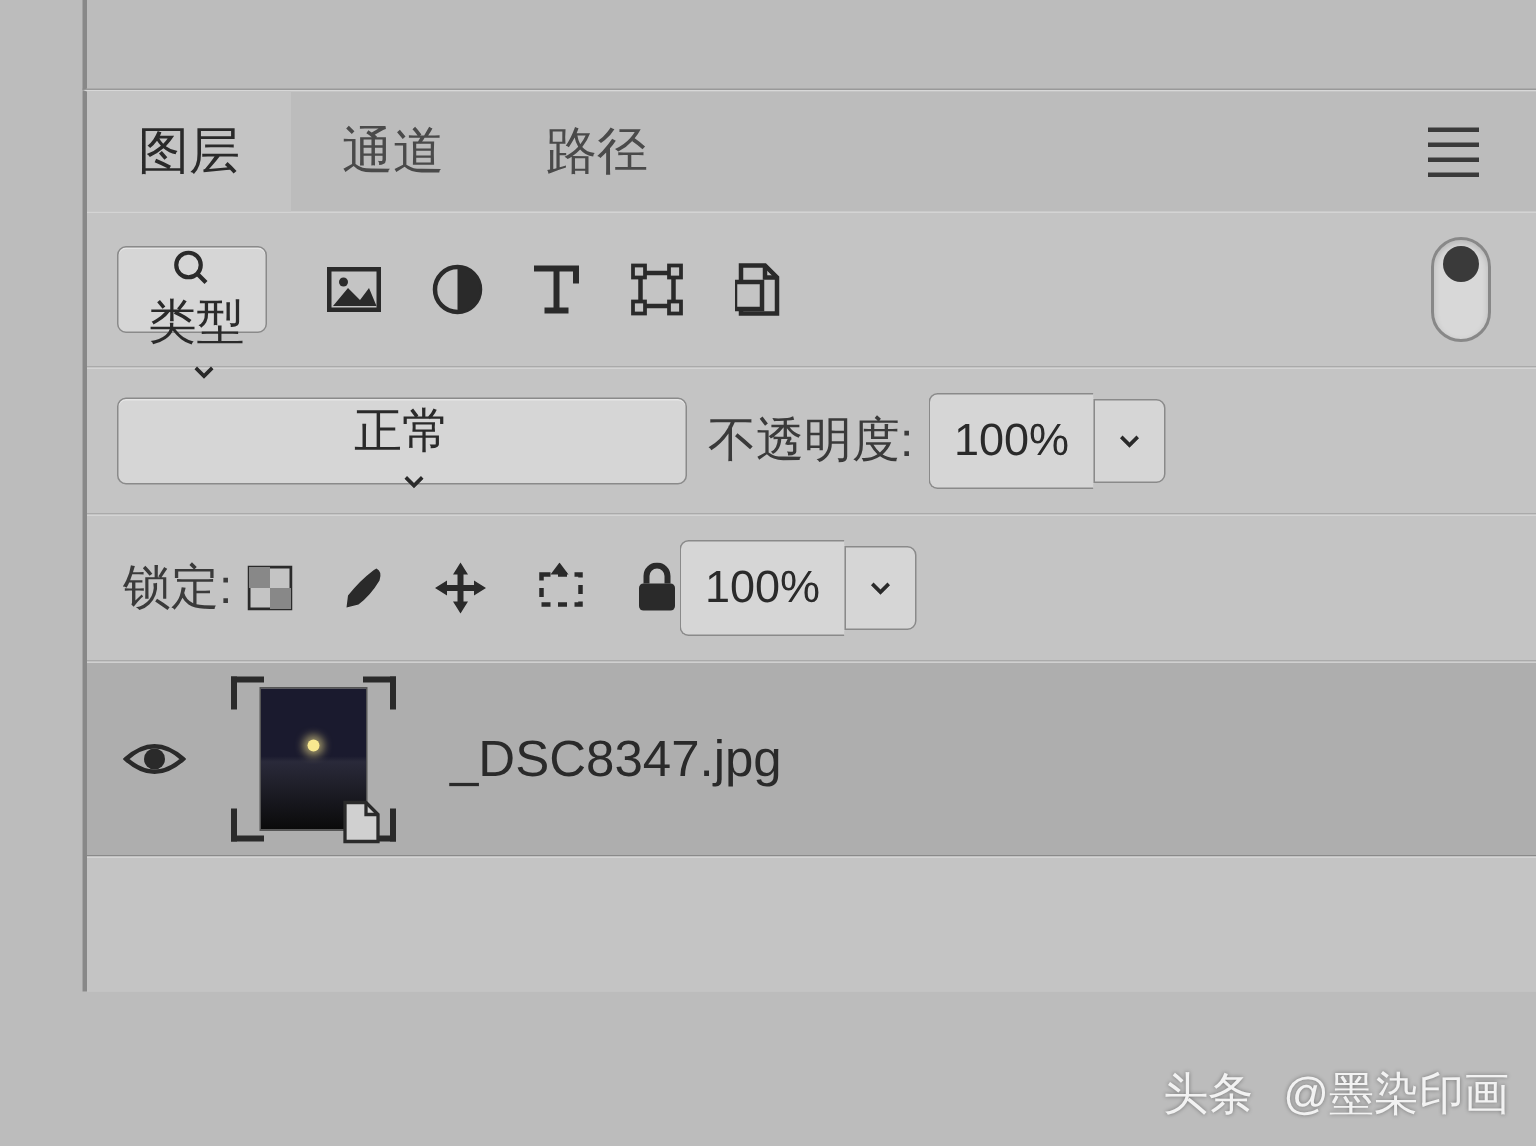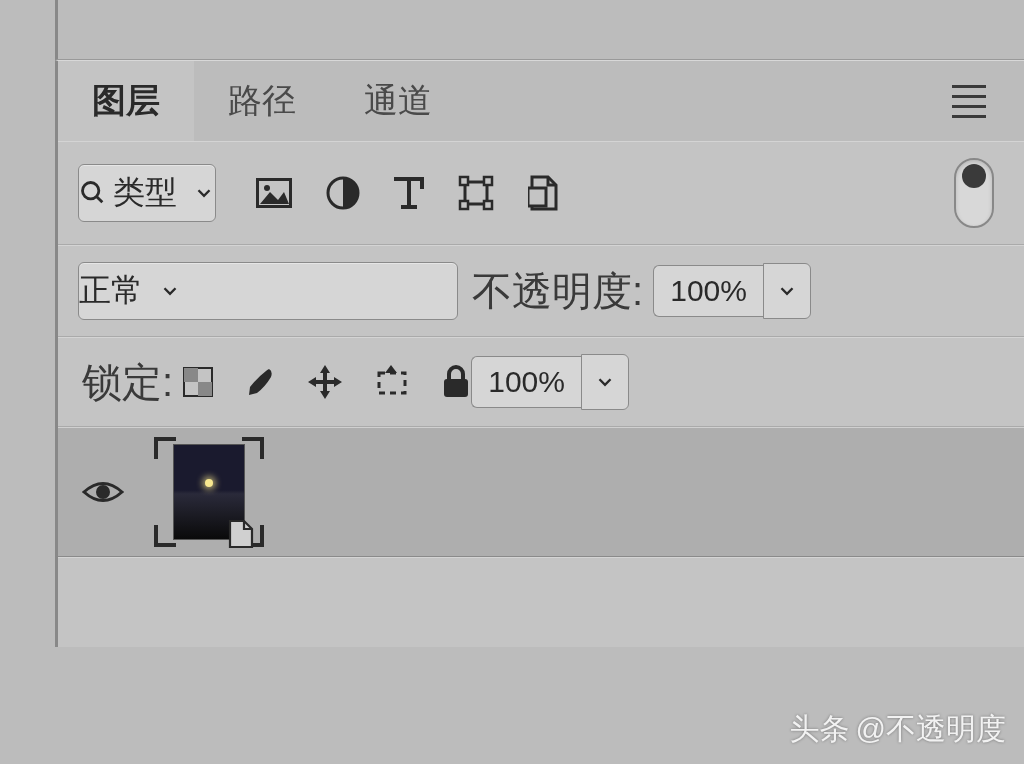--- a/index.html
+++ b/index.html
@@ -35,21 +35,20 @@
     height: 80px;
     display: flex;
     align-items: center;
     font-size: 34px;
     color: #4a4a4a;
     cursor: pointer;
   }
   .tab.active {
     background: #c4c4c4;
     color: #2a2a2a;
-    font-weight: bold;
   }
   .hamburger {
     margin-left: auto;
     margin-right: 30px;
     display: flex;
     flex-direction: column;
     gap: 7px;
     cursor: pointer;
     padding: 8px;
   }
@@ -66,25 +65,26 @@
     border-bottom: 1px solid #aaa;
     border-top: 1px solid #d4d4d4;
   }
   .dropdown {
     display: flex;
     align-items: center;
     background: #d6d6d6;
     border: 1px solid #8a8a8a;
     border-radius: 6px;
     height: 58px;
-    padding: 0 0;
+    padding: 0 14px;
     font-size: 32px;
     color: #2a2a2a;
     cursor: pointer;
     box-shadow: inset 0 1px 0 rgba(255,255,255,0.4);
+    flex-direction: column;
   }
   .dropdown .chev {
     margin-left: 16px;
   }
   .chev svg { display:block; }
   .filter-icons {
     display: flex;
     gap: 34px;
     margin-left: 40px;
     align-items: center;
@@ -107,32 +107,32 @@
     position: absolute;
     top: 4px;
     left: 50%;
     transform: translateX(-50%);
     width: 24px;
     height: 24px;
     border-radius: 50%;
     background: #3a3a3a;
   }
   .label-txt {
-    font-size: 40px;
+    font-size: 32px;
     color: #3a3a3a;
     margin-right: 10px;
     margin-left: 14px;
     white-space: nowrap;
   }
   .value-box {
     background: #d6d6d6;
     border: 1px solid #8a8a8a;
     border-radius: 6px 0 0 6px;
     border-right: none;
-    height: 52px;
+    height: 64px;
     display: flex;
     align-items: center;
     padding: 0 14px;
     font-size: 30px;
     color: #2a2a2a;
     min-width: 110px;
     justify-content: center;
   }
   .value-chev {
     background: #d6d6d6;
@@ -226,36 +226,36 @@
     border-top: 1px solid #d4d4d4;
   }
   .watermark {
     position: fixed;
     right: 18px;
     bottom: 14px;
     font-size: 30px;
     color: #f2f2f2;
     display: flex;
     align-items: center;
-    gap: 6px;
+    gap: 20px;
     text-shadow: 0 0 3px rgba(0,0,0,0.4);
   }
   .ic svg { display:block; }
 </style>
 </head>
 <body>
 
 <div class="workspace-gap"></div>
 
 <div class="panel">
 
   <div class="tab-row">
     <div class="tab active">图层</div>
+    <div class="tab">通道</div>
     <div class="tab">路径</div>
-    <div class="tab">通道</div>
     <div class="hamburger">
       <span></span>
         <span></span>
         <span></span>
         <span></span>
     </div>
   </div>
 
   <div class="row">
     <div class="dropdown">
@@ -388,22 +388,23 @@
         <div class="thumb">
             <div class="light"></div>
           </div>
         <span class="smart-badge">
           <svg width="26" height="30" viewBox="0 0 26 30">
               <path d="M2 2 h14 l8 8 v18 h-22 Z" fill="#d0d0d0" stroke="#2a2a2a" stroke-width="2.2"></path>
               <path d="M16 2 v8 h8" fill="none" stroke="#2a2a2a" stroke-width="2.2"></path>
             </svg>
         </span>
       </div>
+      <span class="layer-name">_DSC8347.jpg</span>
     </div>
     <div class="empty-layers-below"></div>
   </div>
 
 </div>
 
 <div class="watermark">
   <span style="font-weight:500">头条</span>
-  <span>@不透明度</span>
+  <span>@墨染印画</span>
 </div>
 
 </body></html>

